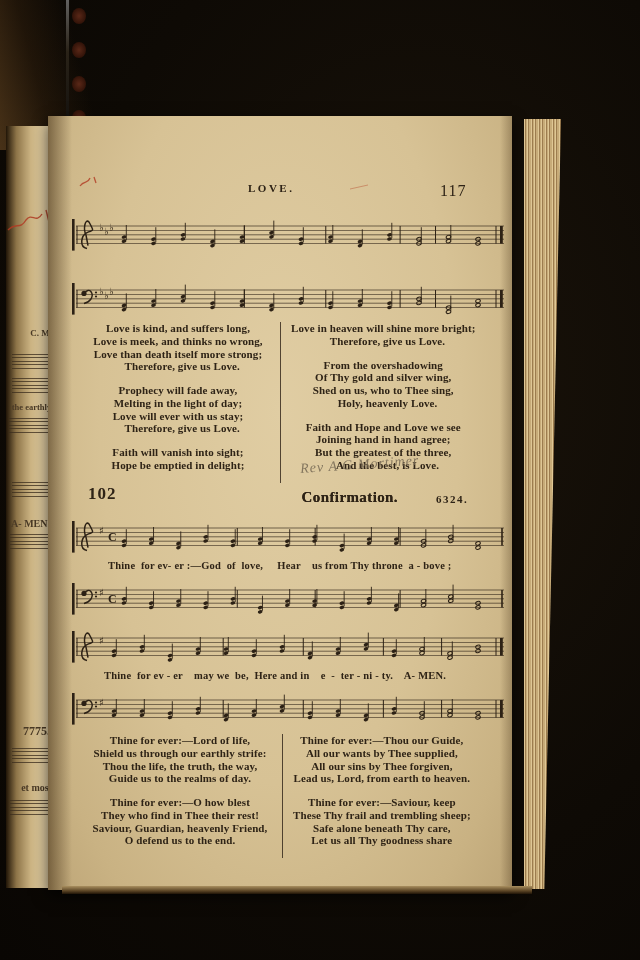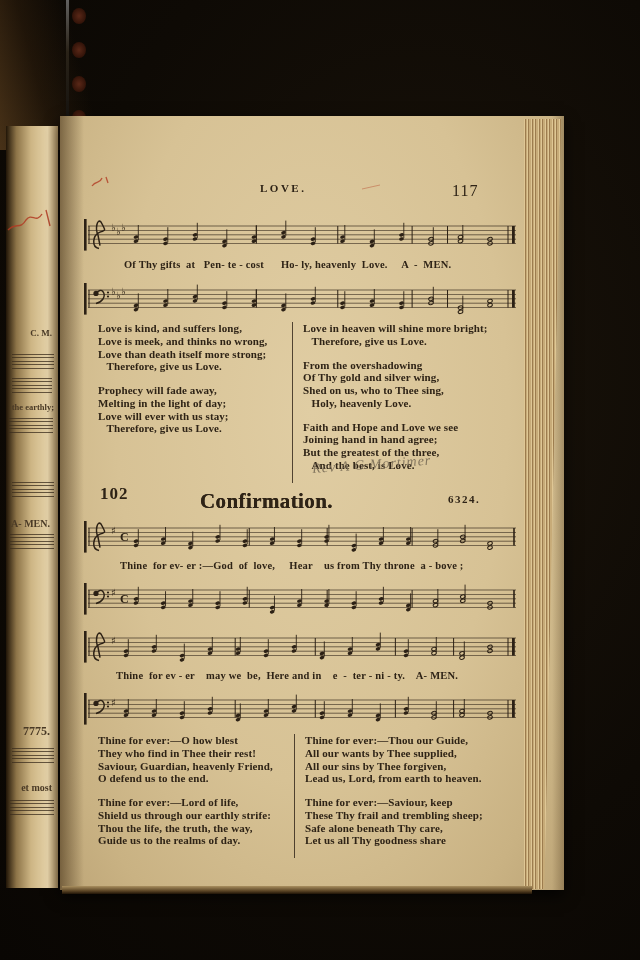--- a/index.html
+++ b/index.html
@@ -16,23 +16,23 @@
 
   
   .left-strip{position:absolute;left:6px;top:126px;width:52px;height:762px;overflow:hidden;
     background:linear-gradient(90deg,#211507 0%,#8d7448 20%,#cdb584 48%,#e6d3a9 80%,#ad9162 100%);}
   .left-strip .frag{position:absolute;color:#4a3a26;font-weight:bold;}
   .frag-staff{position:absolute;background:repeating-linear-gradient(180deg,#3a2c1c 0 1px,transparent 1px 3.4px);
     opacity:.75;}
   .red-scrawl{position:absolute;}
 
   
-  .main-page{position:absolute;left:60px;top:116px;width:464px;height:774px;
+  .main-page{position:absolute;left:48px;top:116px;width:464px;height:774px;
     background:radial-gradient(ellipse at 50% 38%, #e0cda3 0%, #d7c295 55%, #c9b283 85%, #bda577 100%);
-    box-shadow:0 6px 14px rgba(0,0,0,.7);padding-left:40px;}
+    box-shadow:0 6px 14px rgba(0,0,0,.7);}
   .main-page::before{content:'';position:absolute;left:0;top:0;bottom:0;width:24px;
     background:linear-gradient(90deg, rgba(59,39,14,.55), rgba(59,39,14,0));}
   .main-page::after{content:'';position:absolute;right:0;top:0;bottom:0;width:12px;
     background:linear-gradient(270deg, rgba(59,39,14,.30), rgba(59,39,14,0));}
 
   
   .fore-edge{position:absolute;left:524px;top:119px;width:37px;height:770px;
     background:repeating-linear-gradient(90deg,#dfc795 0 1px,#9c7c4e 1px 2px,#c7ab78 2px 3.5px);
     clip-path:polygon(0 0,100% 0,55% 100%,0 100%);}
   .bottom-stack{position:absolute;left:62px;top:886px;width:470px;height:8px;
@@ -41,26 +41,26 @@
   .print{color:#2e2316;}
   .hdr-title{position:absolute;left:200px;top:66px;font-size:11px;font-weight:bold;
     letter-spacing:2.5px;}
   .hdr-page{position:absolute;left:392px;top:66px;font-size:16px;font-weight:normal;letter-spacing:1px;}
 
   .lyrics{position:absolute;left:24px;width:436px;font-size:10.5px;font-weight:bold;
     white-space:pre;letter-spacing:.2px;}
 
   .verses{position:absolute;display:flex;}
   .stanza{white-space:pre-wrap;font-size:11px;font-weight:bold;line-height:1.16;
-    letter-spacing:.1px;margin-bottom:11px;}
+    letter-spacing:.1px;margin-bottom:11px;text-align:center;}
   .col-left{border-right:1px solid rgba(45,33,21,.8);}
 
   .hymn-num{position:absolute;left:40px;top:368px;font-size:17px;font-weight:bold;letter-spacing:1px;}
-  .hymn-title{position:absolute;left:140px;top:373px;width:210px;text-align:left;
-    font-size:21px;font-weight:bold;letter-spacing:.4px;text-shadow:0 0 .6px #2e2316;}
+  .hymn-title{position:absolute;left:140px;top:373px;width:210px;text-align:right;
+    font-size:15px;font-weight:bold;letter-spacing:.4px;text-shadow:0 0 .6px #2e2316;}
   .hymn-meter{position:absolute;left:388px;top:377px;font-size:11px;font-weight:bold;letter-spacing:1.5px;}
 
   .annotation{position:absolute;left:252px;top:338px;width:200px;font-size:14px;
     font-style:italic;color:#7b6e58;transform:rotate(-4deg);letter-spacing:1px;opacity:.9;}
 
   .staff-svg{position:absolute;left:24px;}
   .red-mark{position:absolute;}
 </style>
 </head>
 <body>
@@ -156,21 +156,20 @@
         <line x1="378.8" y1="30.18" x2="378.8" y2="15" stroke="#2c2115" stroke-width="0.9"></line>
         <ellipse cx="406" cy="29.200000000000003" rx="2.4" ry="1.7" transform="rotate(-18 406 29.200000000000003)" fill="none" stroke="#2c2115" stroke-width="1"></ellipse>
         <ellipse cx="406" cy="33.38" rx="2.4" ry="1.7" transform="rotate(-18 406 33.38)" fill="none" stroke="#2c2115" stroke-width="1"></ellipse>
         <line x1="172.36" y1="16" x2="172.36" y2="33.6" stroke="#2c2115" stroke-width="1"></line>
         <line x1="253.77999999999997" y1="16" x2="253.77999999999997" y2="33.6" stroke="#2c2115" stroke-width="1"></line>
         <line x1="328.12" y1="16" x2="328.12" y2="33.6" stroke="#2c2115" stroke-width="1"></line>
         <line x1="363.52" y1="16" x2="363.52" y2="33.6" stroke="#2c2115" stroke-width="1"></line>
         <rect x="428" y="16" width="2.8" height="17.6" fill="#2c2115"></rect>
         <line x1="424" y1="16" x2="424" y2="33.6" stroke="#2c2115" stroke-width="1"></line>
       </svg>
-    <div class="lyrics print" style="top:143px;padding-left:40px">Of Thy gifts  at   Pen- te - cost      Ho- ly, heavenly  Love.     A  -  MEN.</div>
     <svg id="s1b" class="staff-svg" style="top:158px" width="436" height="44">
         <line x1="4" y1="16" x2="432" y2="16" stroke="#2c2115" stroke-width="0.7" opacity="0.9"></line>
         <line x1="4" y1="20.4" x2="432" y2="20.4" stroke="#2c2115" stroke-width="0.7" opacity="0.9"></line>
         <line x1="4" y1="24.8" x2="432" y2="24.8" stroke="#2c2115" stroke-width="0.7" opacity="0.9"></line>
         <line x1="4" y1="29.200000000000003" x2="432" y2="29.200000000000003" stroke="#2c2115" stroke-width="0.7" opacity="0.9"></line>
         <line x1="4" y1="33.6" x2="432" y2="33.6" stroke="#2c2115" stroke-width="0.7" opacity="0.9"></line>
         <rect x="0" y="9" width="2.6" height="31.6" fill="#2c2115"></rect>
         <line x1="5" y1="16" x2="5" y2="33.6" stroke="#2c2115" stroke-width="1"></line>
         <circle cx="12" cy="19.4" r="2.6" fill="#2c2115"></circle>
         <path d="M12 19.4 C18 12 22 20 19 25 C17 28 14 29 12 29.5" fill="none" stroke="#2c2115" stroke-width="1.4"></path>
@@ -228,20 +227,22 @@
     <div class="verses" style="left:38px;top:206px;width:402px">
       <div class="col-left" style="width:184px;padding-right:10px">
         <div class="stanza print">Love is kind, and suffers long,
 Love is meek, and thinks no wrong,
 Love than death itself more strong;
    Therefore, give us Love.</div>
         <div class="stanza print">Prophecy will fade away,
 Melting in the light of day;
 Love will ever with us stay;
    Therefore, give us Love.</div>
+        <div class="stanza print">Faith will vanish into sight;
+Hope be emptied in delight;</div>
       </div>
       <div style="padding-left:10px">
         <div class="stanza print">Love in heaven will shine more bright;
    Therefore, give us Love.</div>
         <div class="stanza print">From the overshadowing
 Of Thy gold and silver wing,
 Shed on us, who to Thee sing,
    Holy, heavenly Love.</div>
         <div class="stanza print">Faith and Hope and Love we see
 Joining hand in hand agree;
@@ -491,28 +492,28 @@
         <line x1="151.2" y1="16" x2="151.2" y2="33.6" stroke="#2c2115" stroke-width="1"></line>
         <line x1="231.28" y1="16" x2="231.28" y2="33.6" stroke="#2c2115" stroke-width="1"></line>
         <line x1="311.36" y1="16" x2="311.36" y2="33.6" stroke="#2c2115" stroke-width="1"></line>
         <line x1="369.6" y1="16" x2="369.6" y2="33.6" stroke="#2c2115" stroke-width="1"></line>
         <rect x="428" y="16" width="2.8" height="17.6" fill="#2c2115"></rect>
         <line x1="424" y1="16" x2="424" y2="33.6" stroke="#2c2115" stroke-width="1"></line>
       </svg>
 
     <div class="verses" style="left:38px;top:618px;width:402px">
       <div class="col-left" style="width:188px;padding-right:8px">
+        <div class="stanza print">Thine for ever:—Lord of life,
+Shield us through our earthly strife:
+Thou the life, the truth, the way,
+Guide us to the realms of day.</div>
         <div class="stanza print">Thine for ever:—O how blest
 They who find in Thee their rest!
 Saviour, Guardian, heavenly Friend,
 O defend us to the end.</div>
-        <div class="stanza print">Thine for ever:—Lord of life,
-Shield us through our earthly strife:
-Thou the life, the truth, the way,
-Guide us to the realms of day.</div>
       </div>
       <div style="padding-left:10px">
         <div class="stanza print">Thine for ever:—Thou our Guide,
 All our wants by Thee supplied,
 All our sins by Thee forgiven,
 Lead us, Lord, from earth to heaven.</div>
         <div class="stanza print">Thine for ever:—Saviour, keep
 These Thy frail and trembling sheep;
 Safe alone beneath Thy care,
 Let us all Thy goodness share</div>

